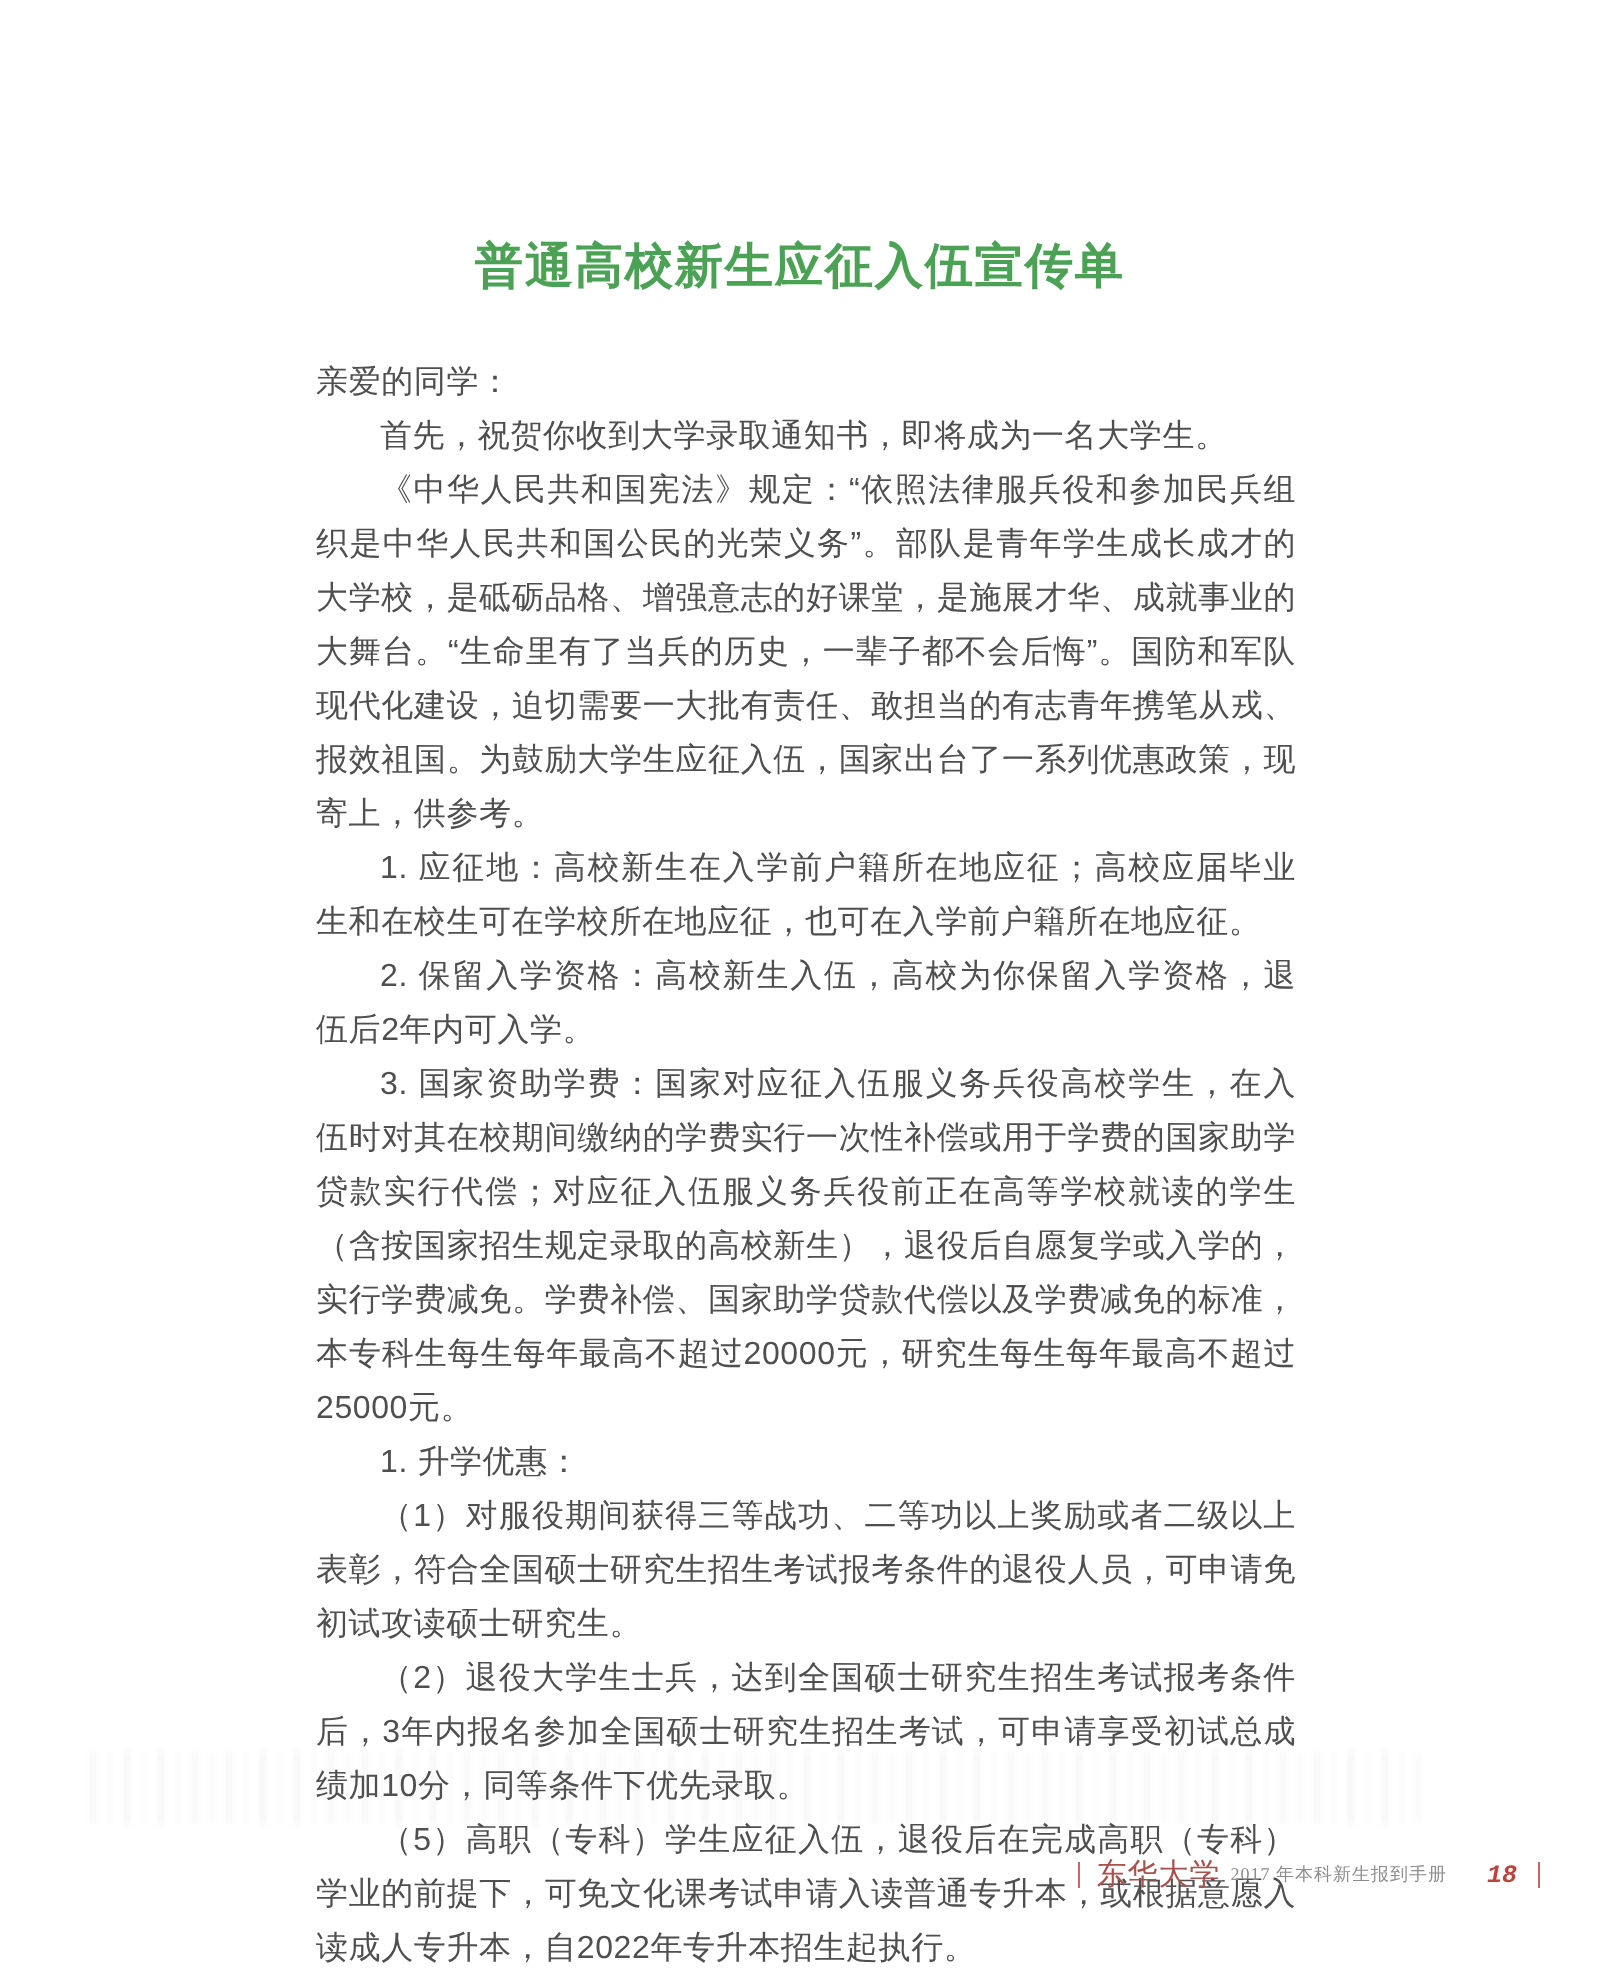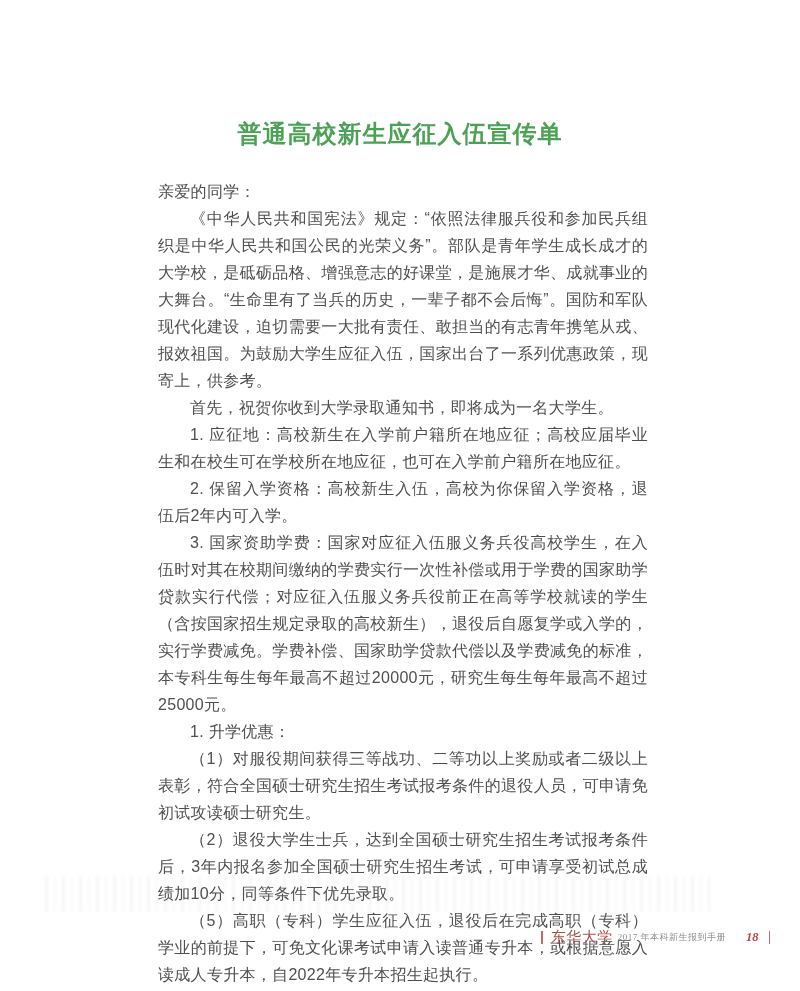--- a/index.html
+++ b/index.html
@@ -86,34 +86,34 @@
     font-size: 9px;
     letter-spacing: 0.5px;
     margin-right: 20px;
   }
   .footer .pagenum {
     color: #b8453f;
     font-style: italic;
     font-weight: 700;
     font-size: 12.5px;
     margin-right: 10px;
-    font-family: Liberation Serif, serif;
+    font-family: Liberation Mono, monospace;
   }
 </style>
 </head>
 <body>
 
 <div class="page">
 
   <h1 class="doc-title">普通高校新生应征入伍宣传单</h1>
 
   <div class="content">
     <p class="greeting">亲爱的同学：</p>
+    <p>首先，祝贺你收到大学录取通知书，即将成为一名大学生。</p>
     <p>《中华人民共和国宪法》规定：“依照法律服兵役和参加民兵组织是中华人民共和国公民的光荣义务”。部队是青年学生成长成才的大学校，是砥砺品格、增强意志的好课堂，是施展才华、成就事业的大舞台。“生命里有了当兵的历史，一辈子都不会后悔”。国防和军队现代化建设，迫切需要一大批有责任、敢担当的有志青年携笔从戎、报效祖国。为鼓励大学生应征入伍，国家出台了一系列优惠政策，现寄上，供参考。</p>
-    <p>首先，祝贺你收到大学录取通知书，即将成为一名大学生。</p>
     <p>1. 应征地：高校新生在入学前户籍所在地应征；高校应届毕业生和在校生可在学校所在地应征，也可在入学前户籍所在地应征。</p>
     <p>2. 保留入学资格：高校新生入伍，高校为你保留入学资格，退伍后2年内可入学。</p>
     <p>3. 国家资助学费：国家对应征入伍服义务兵役高校学生，在入伍时对其在校期间缴纳的学费实行一次性补偿或用于学费的国家助学贷款实行代偿；对应征入伍服义务兵役前正在高等学校就读的学生（含按国家招生规定录取的高校新生），退役后自愿复学或入学的，实行学费减免。学费补偿、国家助学贷款代偿以及学费减免的标准，本专科生每生每年最高不超过20000元，研究生每生每年最高不超过25000元。</p>
     <p>1. 升学优惠：</p>
     <p>（1）对服役期间获得三等战功、二等功以上奖励或者二级以上表彰，符合全国硕士研究生招生考试报考条件的退役人员，可申请免初试攻读硕士研究生。</p>
     <p>（2）退役大学生士兵，达到全国硕士研究生招生考试报考条件后，3年内报名参加全国硕士研究生招生考试，可申请享受初试总成绩加10分，同等条件下优先录取。</p>
     <p>（5）高职（专科）学生应征入伍，退役后在完成高职（专科）学业的前提下，可免文化课考试申请入读普通专升本，或根据意愿入读成人专升本，自2022年专升本招生起执行。</p>
     <p>（5）经学校同意，退役复学可转入本校其他专业学习。</p>
   </div>
 

